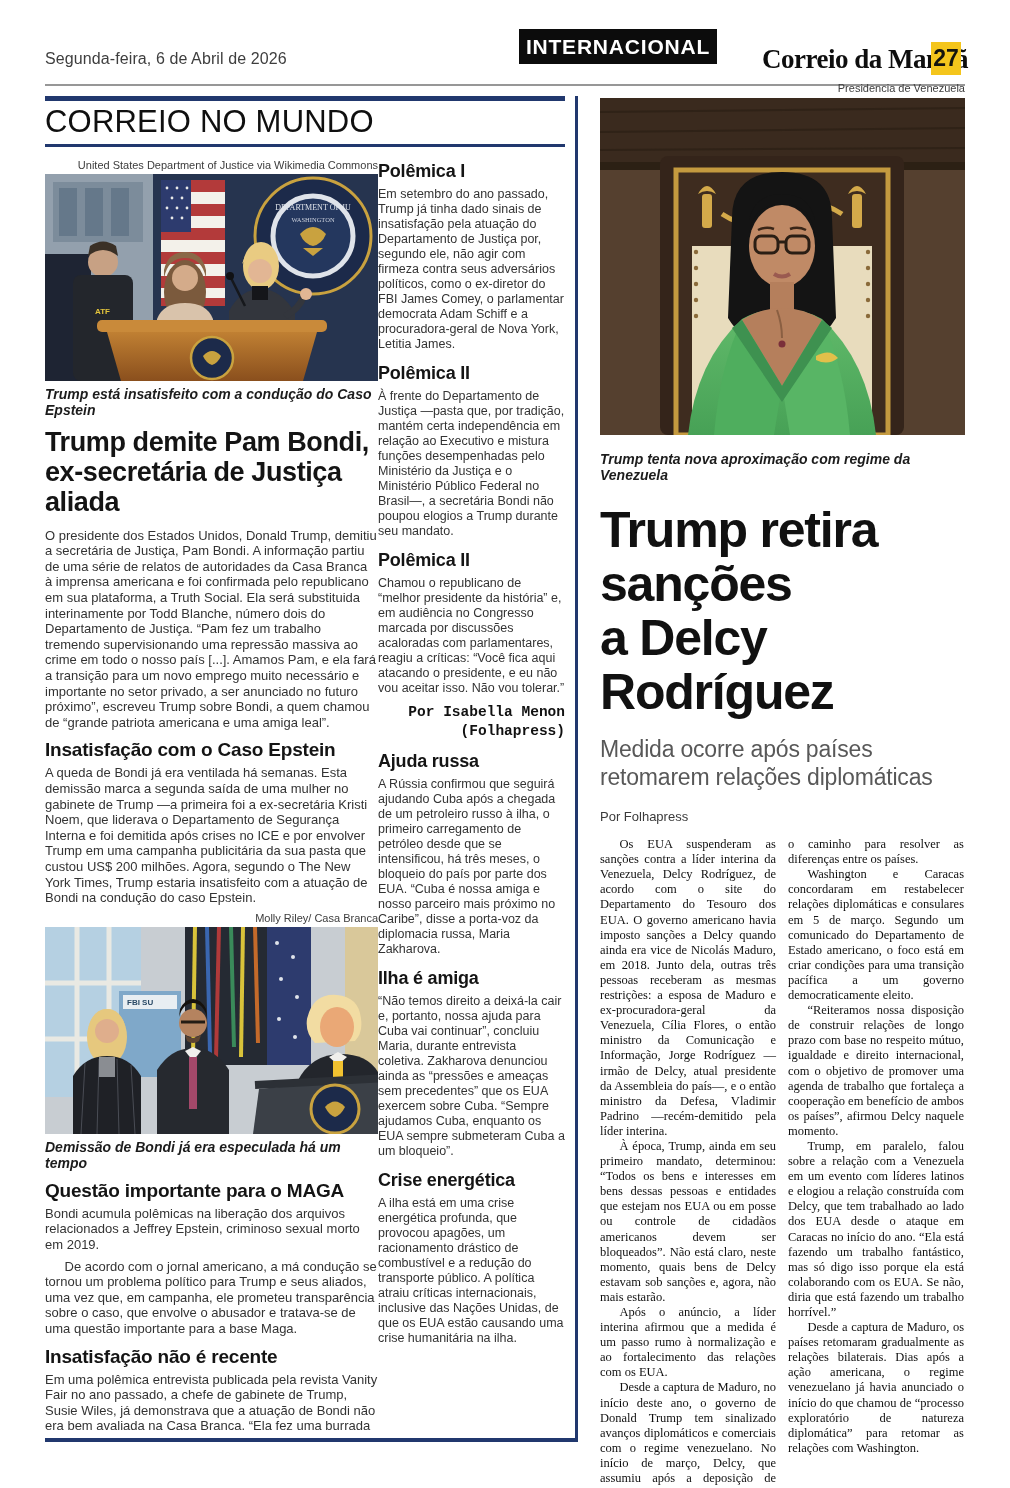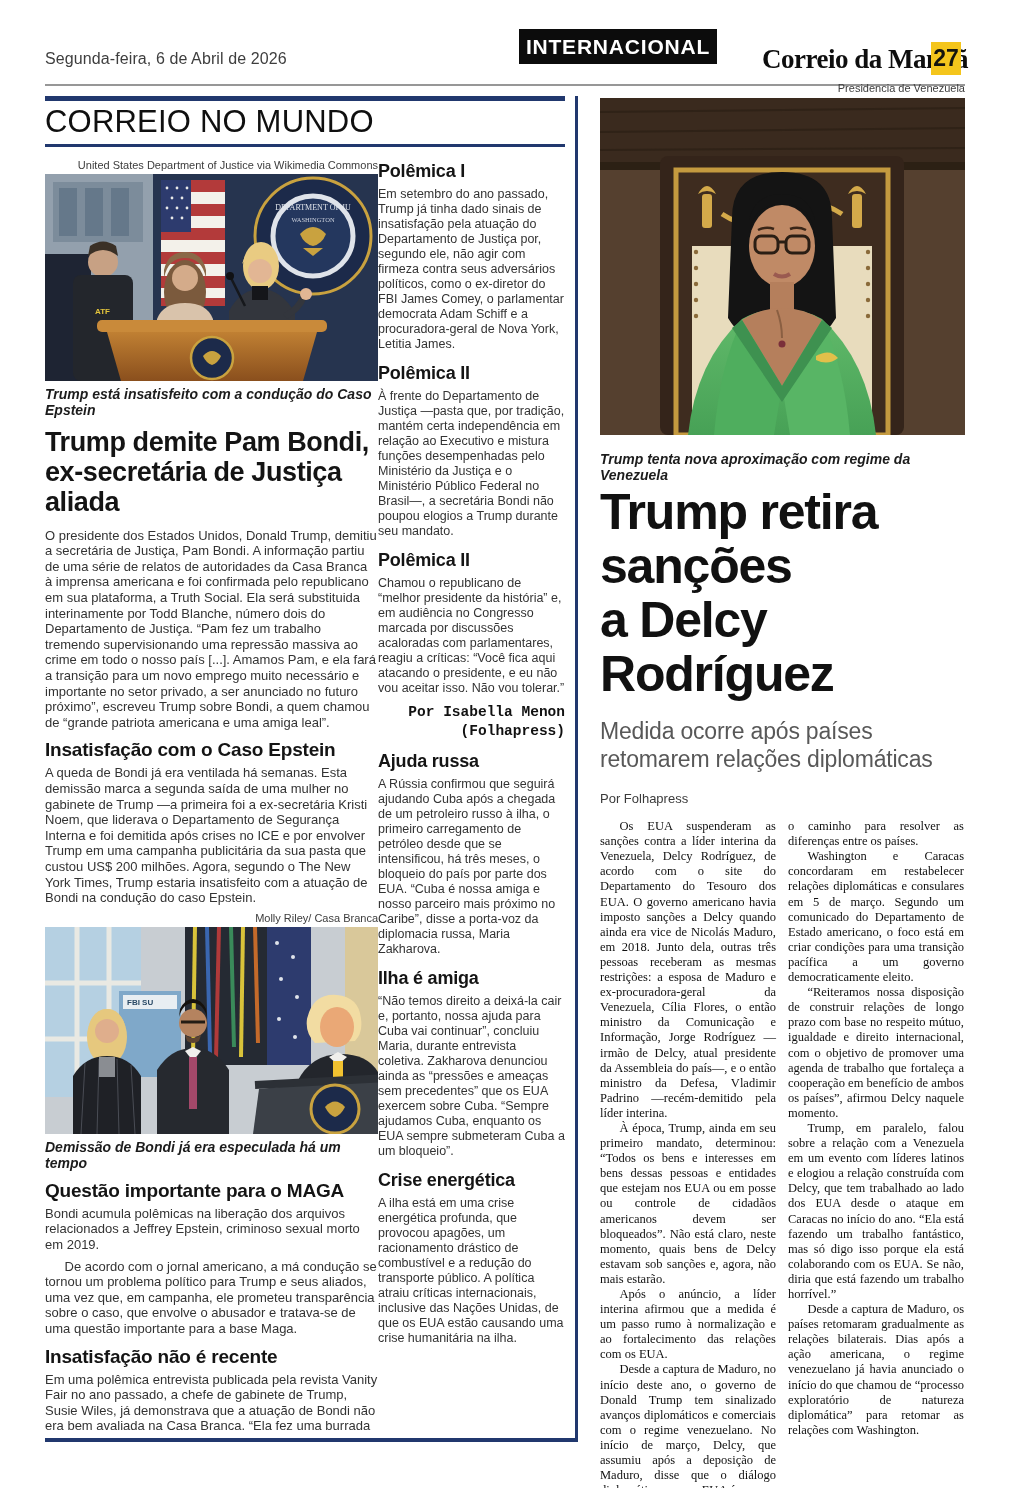--- a/index.html
+++ b/index.html
@@ -41,21 +41,21 @@
 
   .side-head{font-size:18px;font-weight:700;color:#141414;margin:2px 0 5px 0;letter-spacing:-.2px;}
   .side-p{font-size:12.5px;line-height:15px;color:#333;margin:0 0 11px 0;}
   .side-byline{font-family:Liberation Mono, monospace;font-weight:700;font-size:14.5px;color:#111;
         text-align:right;white-space:pre-line;margin:-4px 0 10px 0;line-height:19px;}
 
   
   .vz{position:absolute;left:600px;top:82px;width:365px;}
   .vz .credit{margin-bottom:3px;}
   .vz .caption{margin:16px 0 2px 0;}
-  .vz-headline{font-size:50px;line-height:1.08;font-weight:700;color:#111;margin:2px 0 0 0;
+  .vz-headline{font-size:50px;line-height:1.08;font-weight:700;color:#111;margin:20px 0 0 0;
         letter-spacing:-1.2px;white-space:pre-line;}
   .vz-subhead{font-size:23px;line-height:1.22;color:#585858;margin:16px 0 0 0;white-space:pre-line;
         letter-spacing:-.2px;}
   .vz-byline{font-size:13px;color:#3a3a3a;margin:18px 0 0 0;}
   .vz-cols{display:flex;gap:12px;margin-top:13px;height:702px;overflow:hidden;}
   .vz-col{width:176px;flex:none;}
   .serif-p{font-family:"Liberation Serif",serif;font-size:12.5px;line-height:15.1px;color:#101010;
         text-align:justify;text-indent:1.55em;margin:0;}
   .serif-p.cont{text-indent:0;}
 </style>

